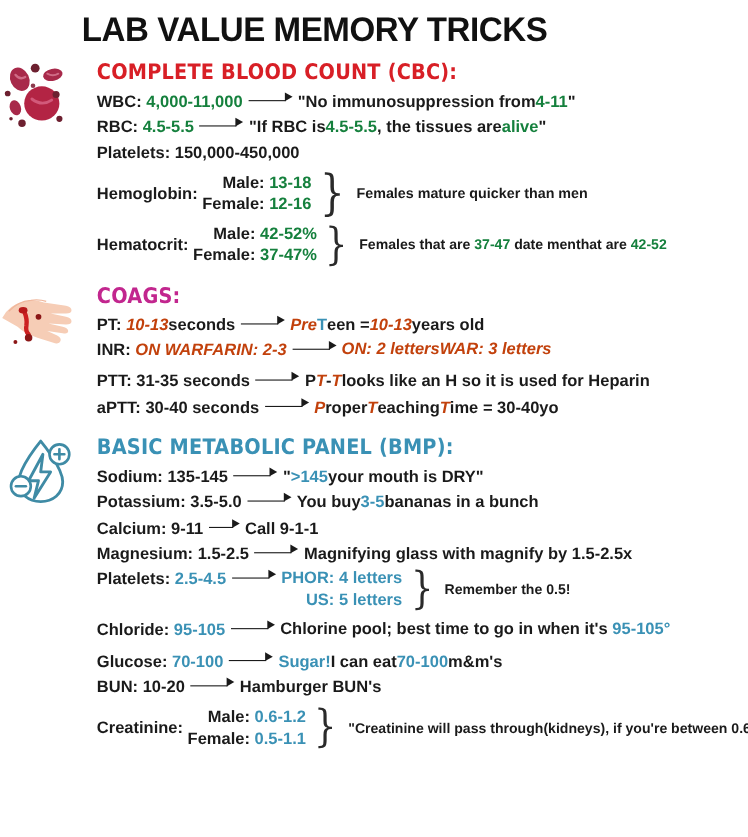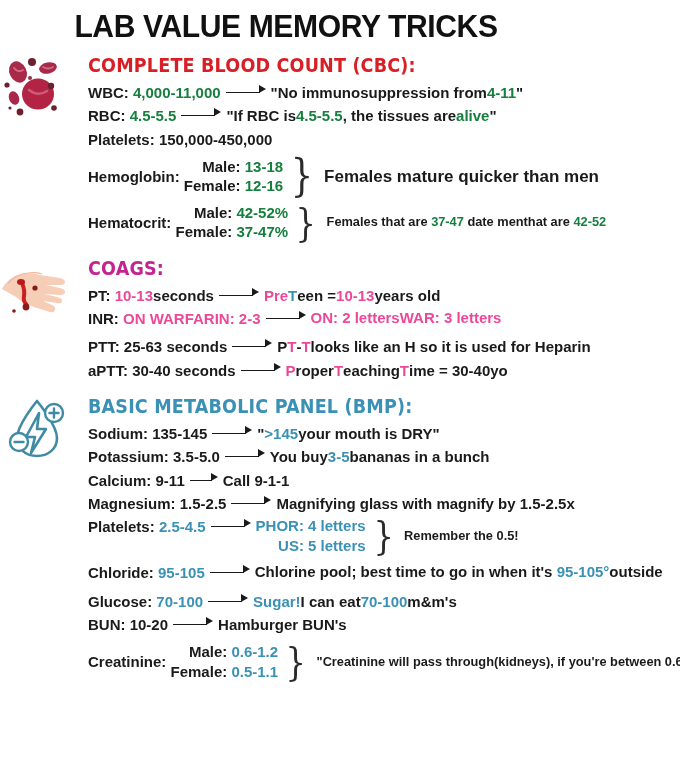--- a/index.html
+++ b/index.html
@@ -83,21 +83,21 @@
     border-left: 7px solid #1a1a1a;
     border-top: 4.5px solid transparent;
     border-bottom: 4.5px solid transparent;
     vertical-align: 4px;
     margin-left: -1px;
   }
   .arrow.short::before { width: 22px; }
 
   
   .v-red   { color: #15803d; }
-  .v-pink  { color: #ec4899; }
+  .v-pink  { color: #c2410c; font-style: italic; }
   .v-teal  { color: #3a91b5; }
 
   
   .brace-group { display: flex; align-items: center; }
   .pair {
     display: flex;
     flex-direction: column;
     align-items: flex-end;
     line-height: 1.30;
   }
@@ -112,21 +112,21 @@
     transform: scaleX(0.8);
   }
   .brace.sm { font-size: 40px; }
   .note {
     font-size: 12.8px;
     font-weight: bold;
     line-height: 1.26;
     white-space: nowrap;
     color: #1a1a1a;
   }
-  .note-lg { font-size: 17px; }
+  .note-lg { font-size: 13px; }
 
   
   .stack {
     display: flex;
     line-height: 1.30;
   }
 
   
   .icon { position: absolute; left: 0; top: 0; }
   .icon-cbc   { left: 2px;  top: -4px; }
@@ -261,21 +261,21 @@
       <span class="v-pink" style="align-self:flex-start">ON WARFARIN: 2-3</span>
       <span class="arrow" style="align-self:flex-start"></span>
       <span class="stack">
         <span class="v-pink">ON: 2 letters</span>
         <span class="v-pink">WAR: 3 letters</span>
       </span>
     </div>
 
     <div class="row gap-top">
       <span>PTT:</span>&nbsp;
-      <span>25-63 seconds</span>
+      <span>31-35 seconds</span>
       <span class="arrow"></span>
       <span>P</span><span class="v-pink">T</span><span>-</span><span class="v-pink">T</span><span> looks like an H so it is used for Heparin</span>
     </div>
 
     <div class="row">
       <span>aPTT:</span>&nbsp;
       <span>30-40 seconds</span>
       <span class="arrow"></span>
       <span class="v-pink">P</span><span>roper </span><span class="v-pink">T</span><span>eaching </span><span class="v-pink">T</span><span>ime = 30-40yo</span>
     </div>
@@ -339,21 +339,20 @@
     </div>
 
     <div class="row gap-top">
       <span style="align-self:flex-start">Chloride:</span>&nbsp;
       <span class="v-teal" style="align-self:flex-start">95-105</span>
       <span class="arrow" style="align-self:flex-start"></span>
       <span class="stack">
         <span>
           <span>Chlorine pool; best time to go in when it's </span><span class="v-teal">95-105°</span>
         </span>
-        <span>outside</span>
       </span>
     </div>
 
     <div class="row gap-top">
       <span>Glucose:</span>&nbsp;
       <span class="v-teal">70-100</span>
       <span class="arrow"></span>
       <span class="v-teal">Sugar!</span><span> I can eat </span><span class="v-teal">70-100</span><span> m&amp;m's</span>
     </div>
 

